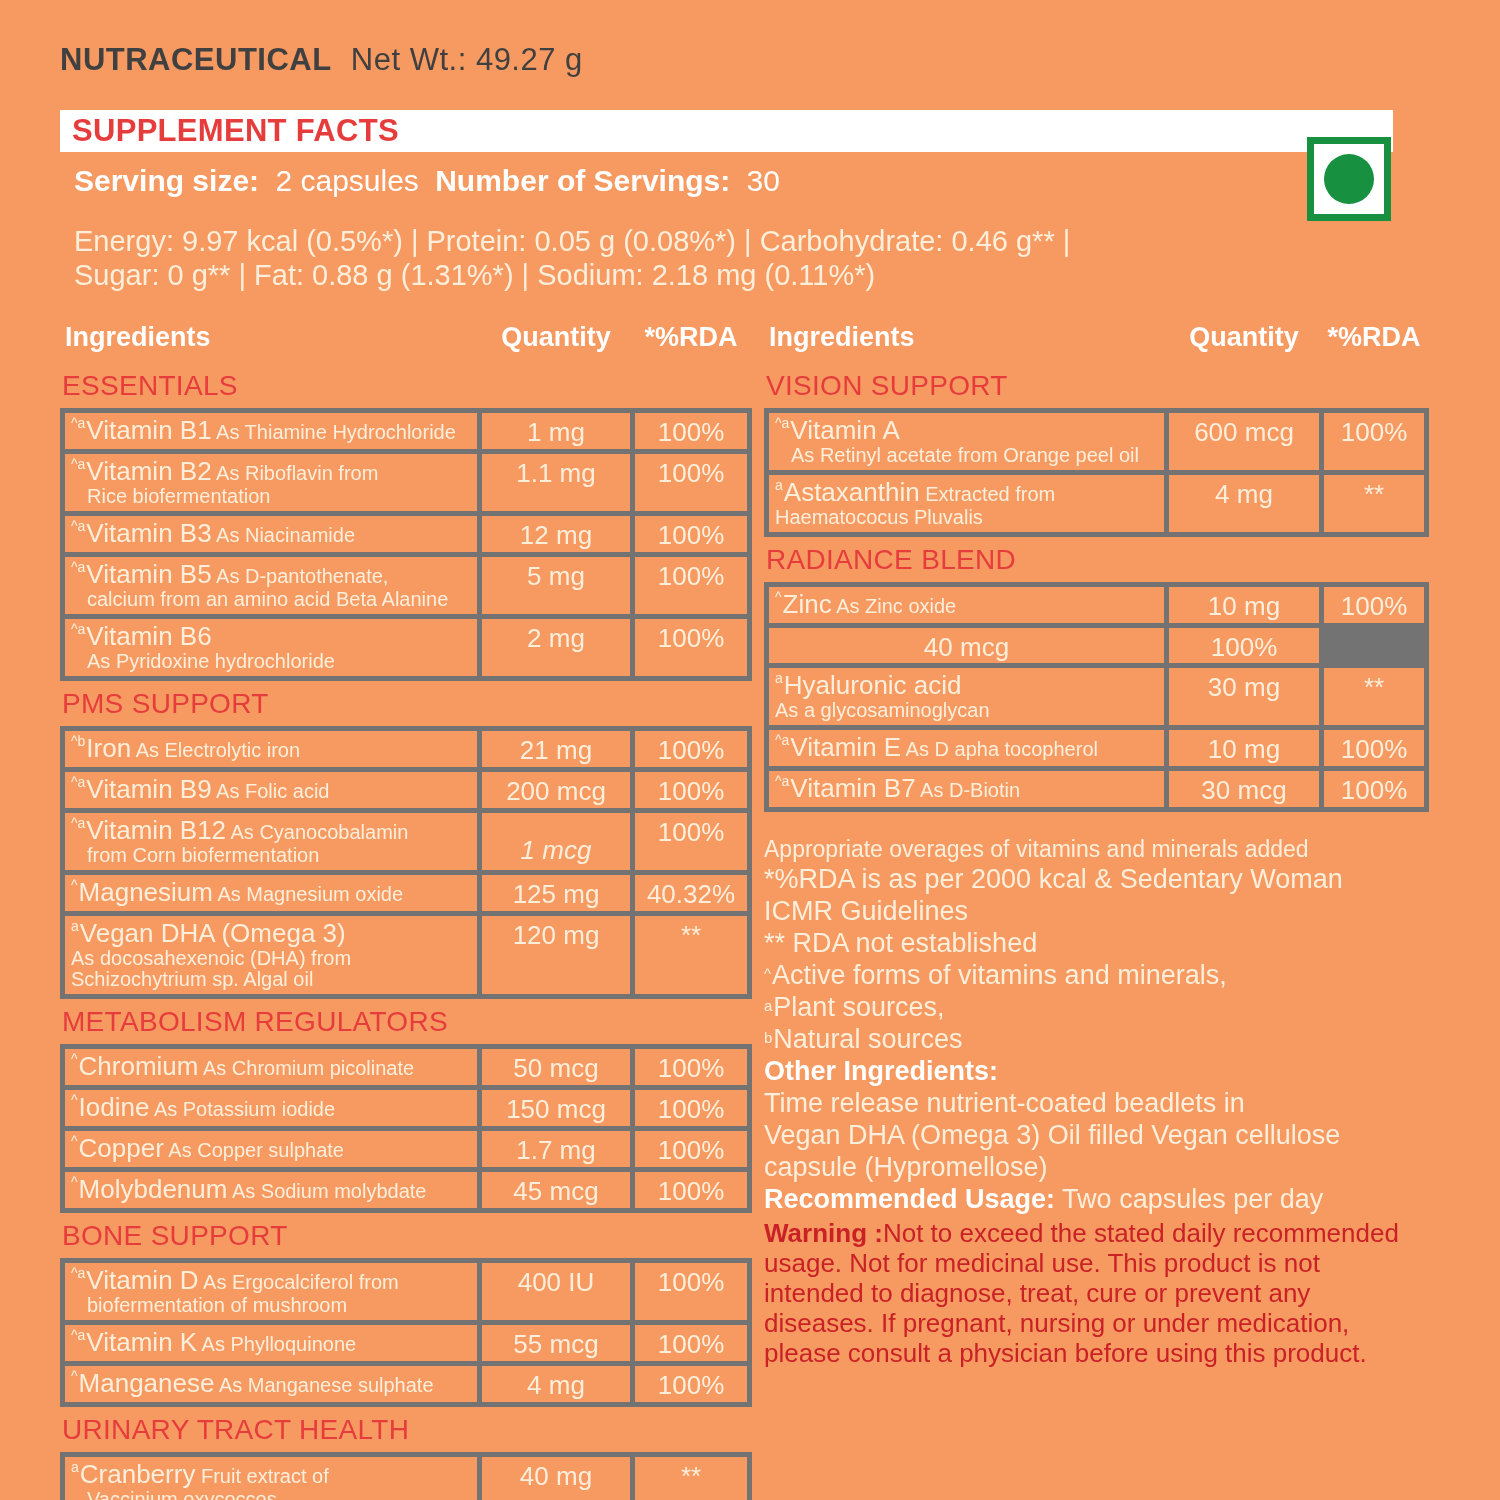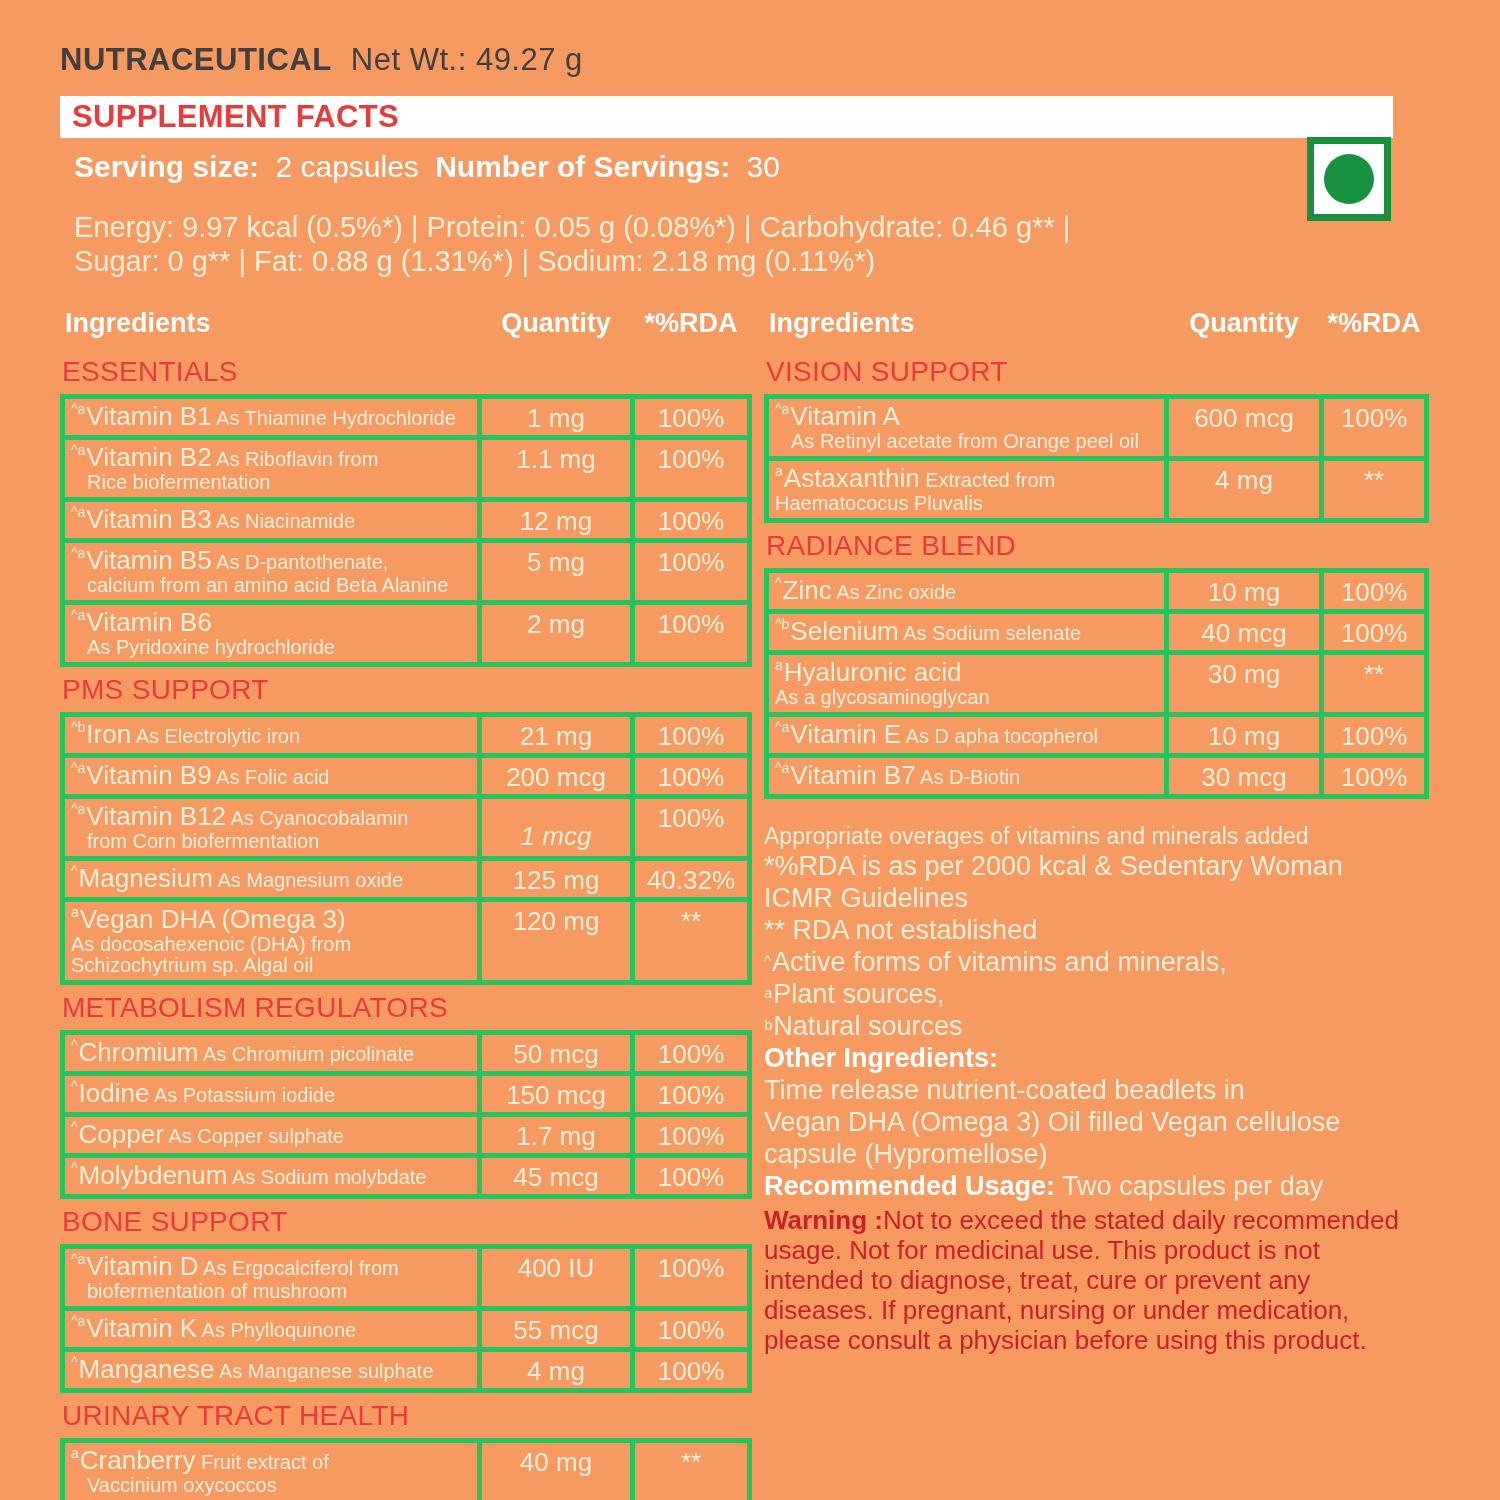--- a/index.html
+++ b/index.html
@@ -9,21 +9,21 @@
     font-family: "Liberation Sans", sans-serif;
     position: relative;
     overflow: hidden;
   }
   .page { position:absolute; inset:0; padding: 30px 0 0 60px; }
 
   .brand-line { font-size:31px; color:#404040; margin-top:12px; letter-spacing:.5px; }
   .brand-line .brand { font-weight:bold; margin-right:10px; }
 
   .facts-bar {
-    margin-top:18px; width:1333px; height:42px; background:#fff;
+    margin-top:32px; width:1333px; height:42px; background:#fff;
     display:flex; align-items:center; padding-left:12px; gap:14px;
   }
   .facts-title { color:var(--red,#E63C3C); font-weight:bold; font-size:31px; letter-spacing:.3px; }
   .facts-sub { color:#3a3a3a; font-style:italic; font-size:26px; }
 
   .serving-line { margin-top:12px; font-size:30px; color:#fff; padding-left:14px; }
   .serving-line .lbl { font-weight:bold; }
   .serving-line span { margin-right:8px; }
 
   .energy { margin-top:26px; font-size:29px; line-height:34px; color:var(--cream,#FBEFDB); padding-left:14px; }
@@ -39,21 +39,21 @@
   .col { display:flex; flex-direction:column; }
   .col.left  { width:692px; }
   .col.right { width:665px; }
 
   .thead { display:grid; gap:5px; padding:0 5px; margin-bottom:10px; color:#fff; font-weight:bold; font-size:27px; }
   .col.left  .thead, .col.left  .row { grid-template-columns: 1fr 148px 112px; }
   .col.right .thead, .col.right .row { grid-template-columns: 1fr 150px 100px; }
   .thead .h-qty, .thead .h-rda { text-align:center; }
 
   .section-title { color:var(--red,#E63C3C); font-weight:normal; font-size:28px; letter-spacing:.3px; padding:7px 2px 6px 2px; }
-  .rows-card { background:#22c55e; padding:5px; display:flex; flex-direction:column; gap:5px; }
+  .rows-card { background:#737373; padding:5px; display:flex; flex-direction:column; gap:5px; }
   .row { display:grid; gap:5px; }
   .cell { background:var(--orange,#F69A62); }
   .cell.name { padding:3px 6px 4px 6px; color:var(--cream,#FBEFDB); }
   .iname { font-size:26px; line-height:29px; }
   .sup { font-size:14px; vertical-align:top; position:relative; top:-1px; margin-right:1px; }
   .idesc { font-size:20px; line-height:21px; }
   .idesc.block { display:block; padding-left:16px; }
   .idesc.block.noindent { padding-left:0; }
   .cell.val {
     color:var(--cream,#FBEFDB); font-size:26px;
@@ -241,21 +241,20 @@
             </div>
           </div>
           <div class="section-title">RADIANCE BLEND</div>
           <div class="rows-card">
             <div class="row">
               <div class="cell name"><span class="sup">^</span><span class="iname">Zinc</span><span class="idesc"> As Zinc oxide</span></div>
               <div class="cell val">10 mg</div>
               <div class="cell val">100%</div>
             </div>
             <div class="row">
-              <div class="cell name"><span class="sup">^b</span><span class="iname">Selenium</span><span class="idesc"> As Sodium selenate</span></div>
               <div class="cell val">40 mcg</div>
               <div class="cell val">100%</div>
             </div>
             <div class="row">
               <div class="cell name"><span class="sup">a</span><span class="iname">Hyaluronic acid</span><div class="idesc block noindent">As a glycosaminoglycan</div></div>
               <div class="cell val">30 mg</div>
               <div class="cell val">**</div>
             </div>
             <div class="row">
               <div class="cell name"><span class="sup">^a</span><span class="iname">Vitamin E</span><span class="idesc"> As D apha tocopherol</span></div>

